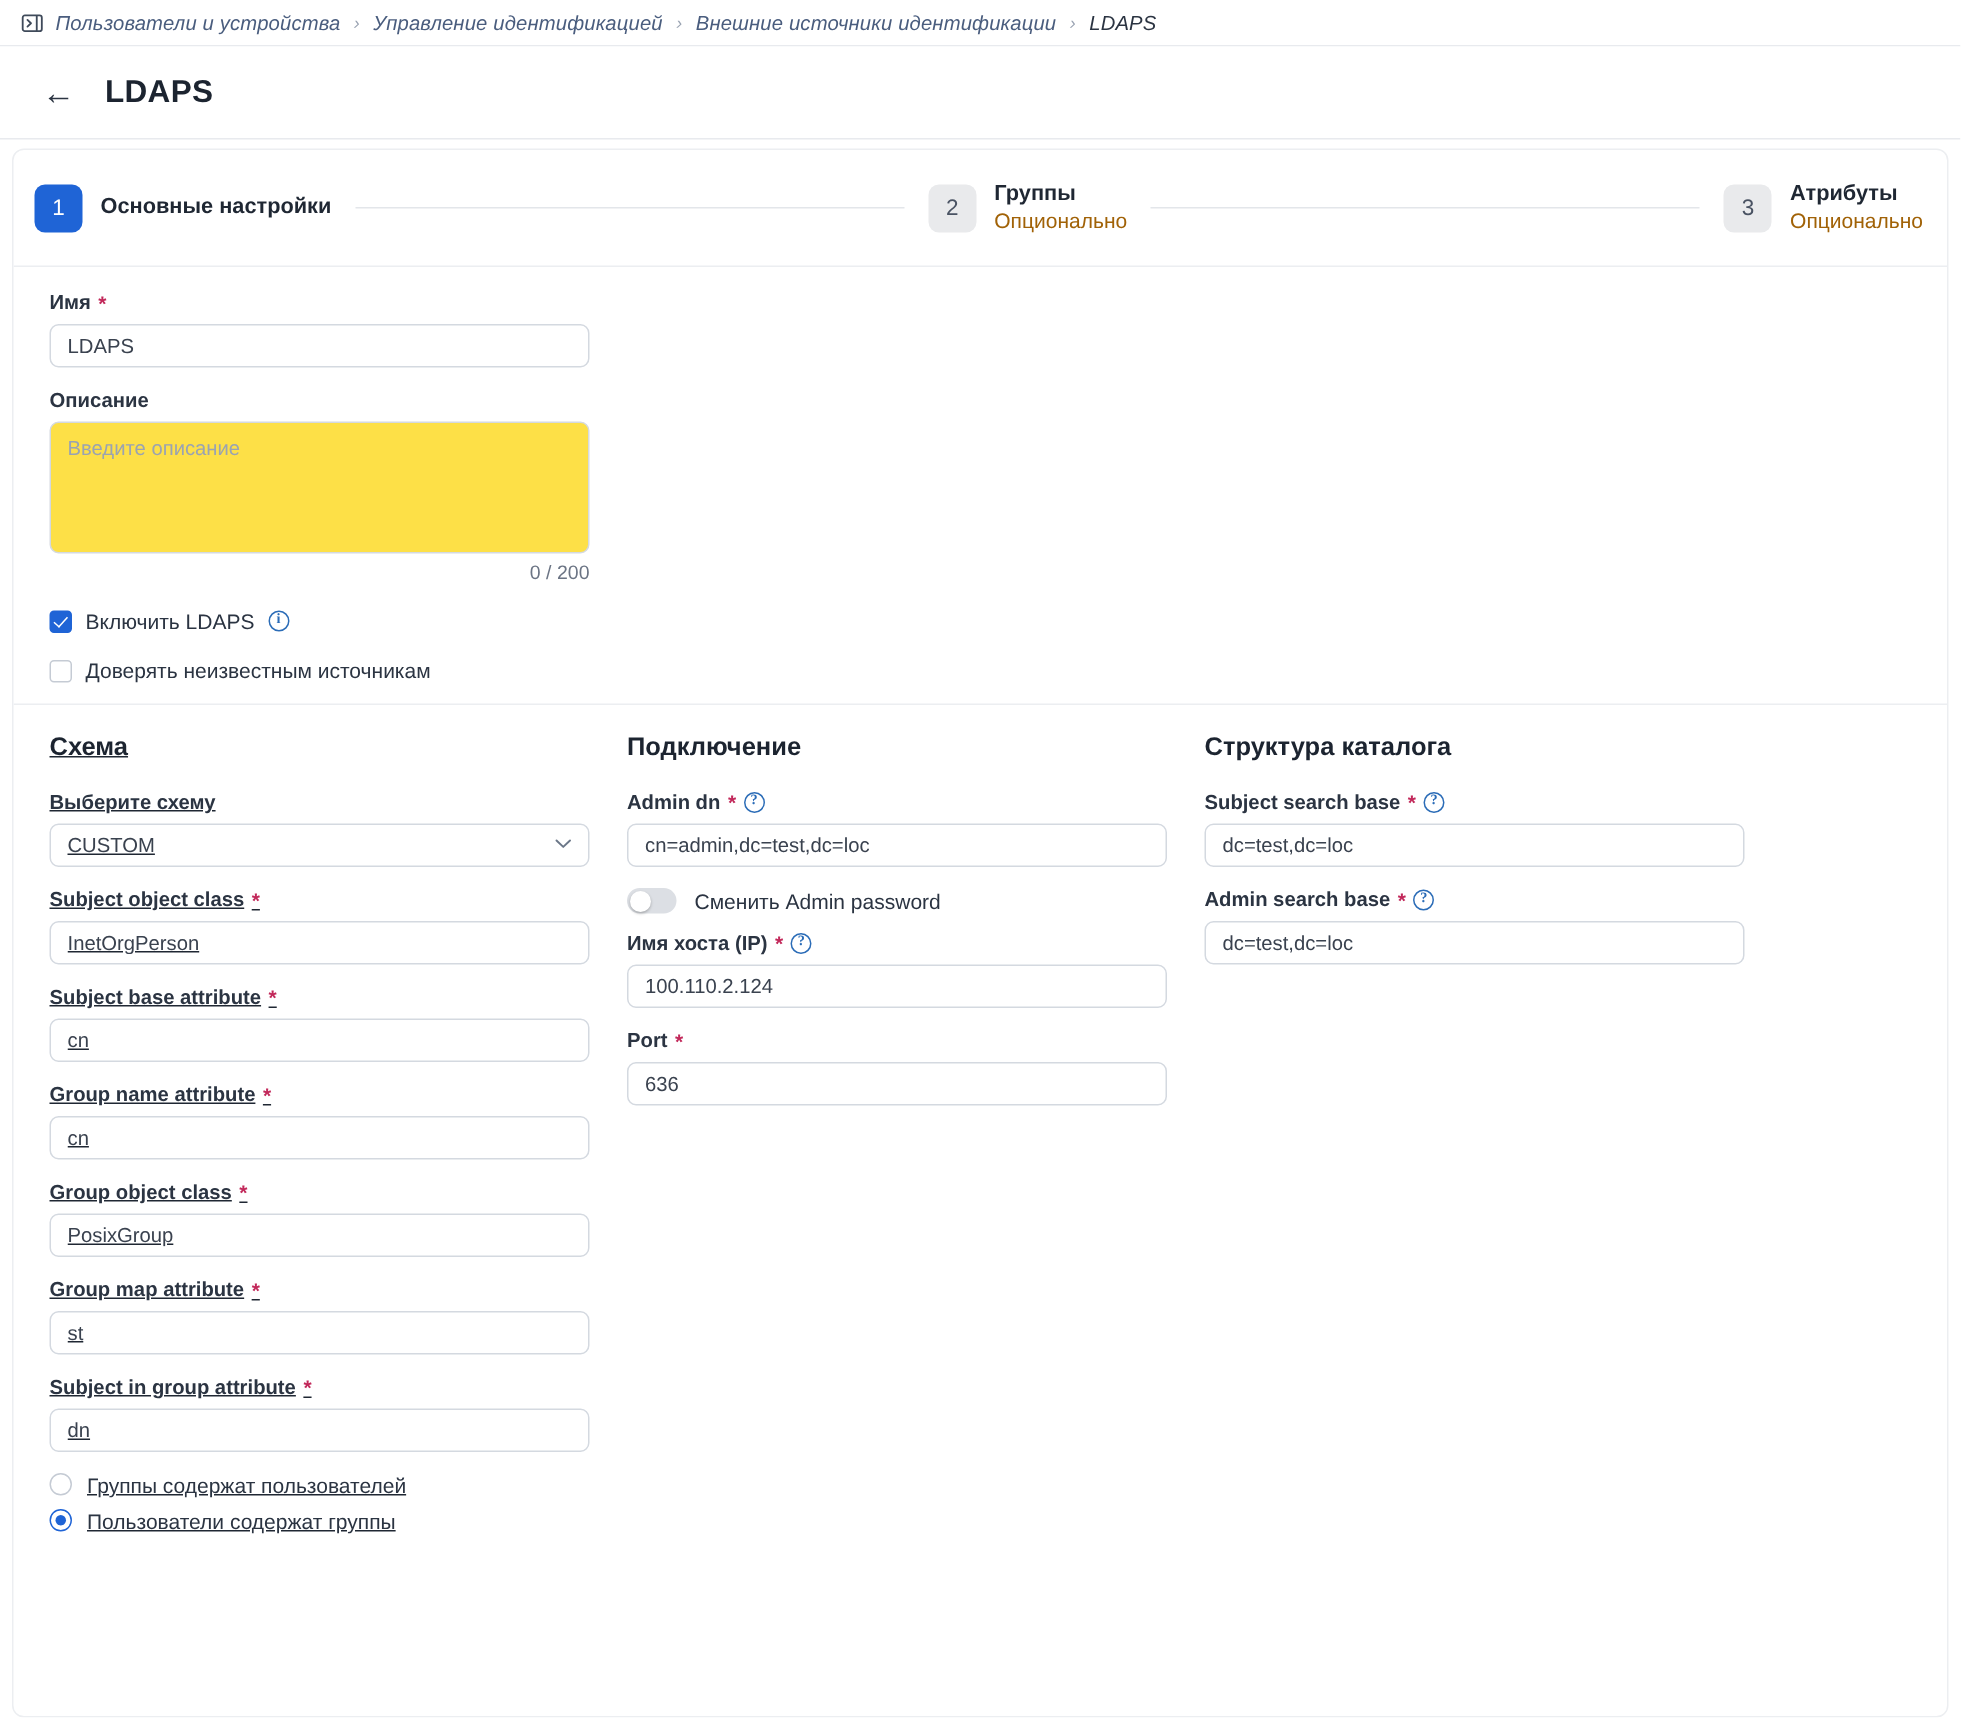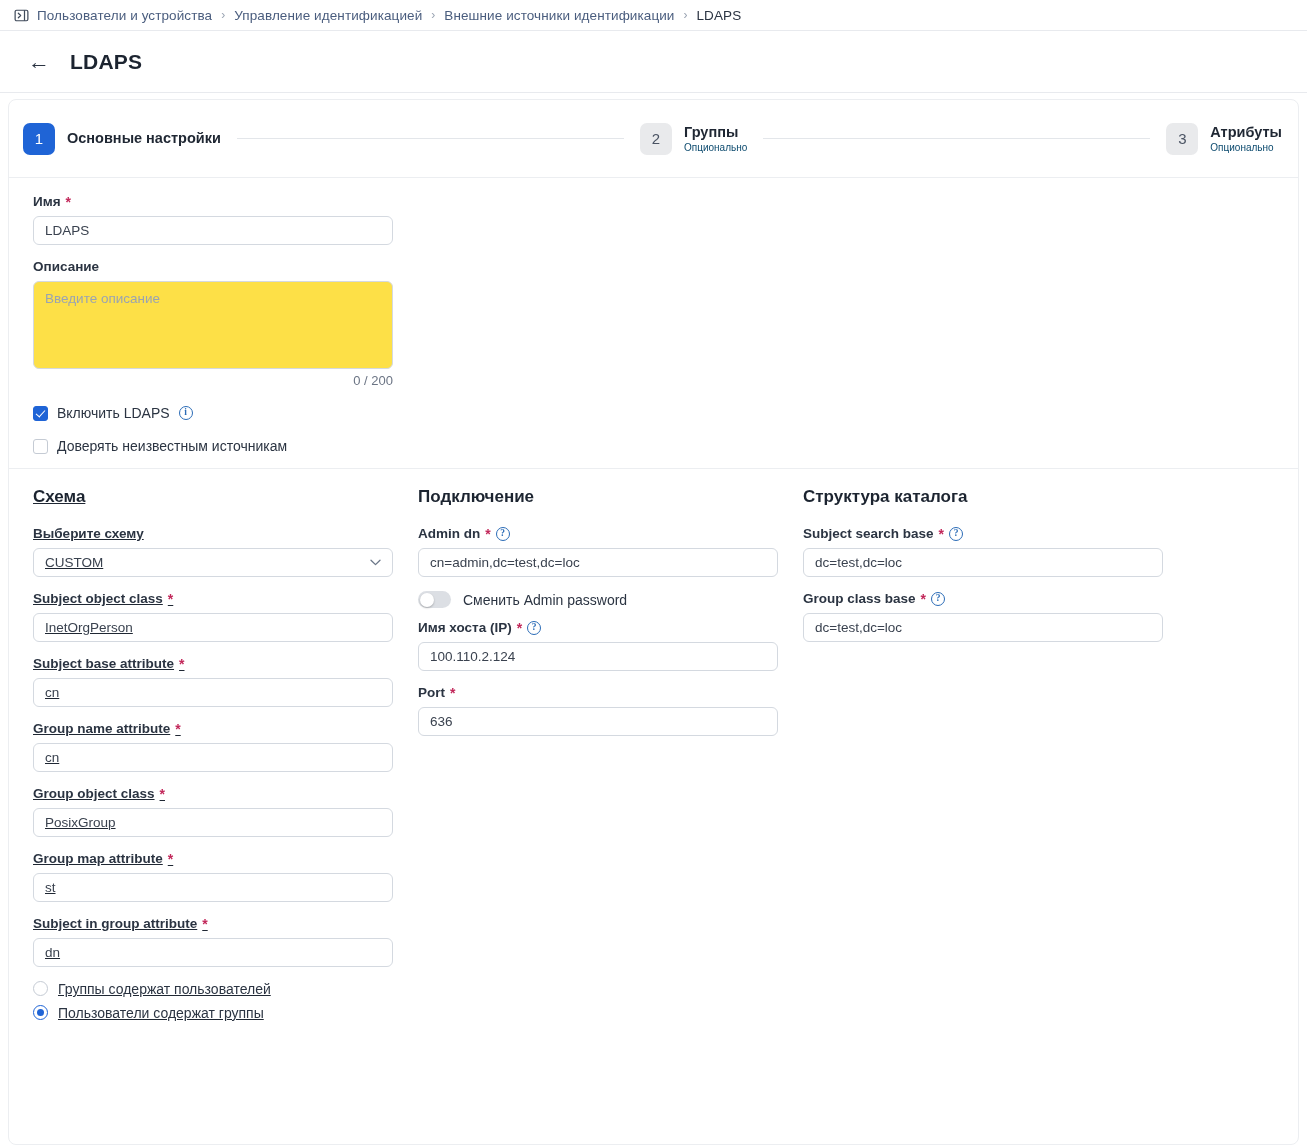--- a/index.html
+++ b/index.html
@@ -14,20 +14,21 @@
 
   
   .breadcrumb-bar {
     height: 31px;
     display: flex;
     align-items: center;
     padding: 0 0 0 14px;
     border-bottom: 1px solid #e8eaee;
     background: #ffffff;
     gap: 8px;
+    font-style: italic;
   }
   .panel-icon { display: flex; align-items: center; color: #3f4a5a; }
   .crumb {
     font-size: 13.5px;
     color: #44556e;
     white-space: nowrap;
     letter-spacing: 0.1px;
   }
   .crumb.link { color: #4a5d7e; }
   .crumb.current { color: #2b3442; }
@@ -95,22 +96,22 @@
   .step-badge.idle   { background: #e9eaec; color: #4a5363; }
   .step-text { display: flex; flex-direction: column; justify-content: center; }
   .step-label {
     font-size: 14.5px;
     font-weight: 600;
     color: #1f2733;
     line-height: 1.25;
     white-space: nowrap;
   }
   .step-sub {
-    font-size: 10px;
-    color: #0c4a6e;
+    font-size: 14px;
+    color: #a16207;
     line-height: 1.3;
     white-space: nowrap;
   }
   .step-line {
     flex: 1 1 auto;
     height: 1px;
     background: #e3e6ea;
     margin: 0 16px;
     min-width: 20px;
   }
@@ -512,21 +513,21 @@
         <div class="field-label">
           <span>Subject search base</span>
           <span class="req">*</span>
           <span class="icon-circle">?</span>
         </div>
         <input class="text-input" value="dc=test,dc=loc" style="">
       </div>
 
       <div class="field">
         <div class="field-label">
-          <span>Group class base</span>
+          <span>Admin search base</span>
           <span class="req">*</span>
           <span class="icon-circle">?</span>
         </div>
         <input class="text-input" value="dc=test,dc=loc" style="">
       </div>
     </div>
 
   </div>
 </div>
 

